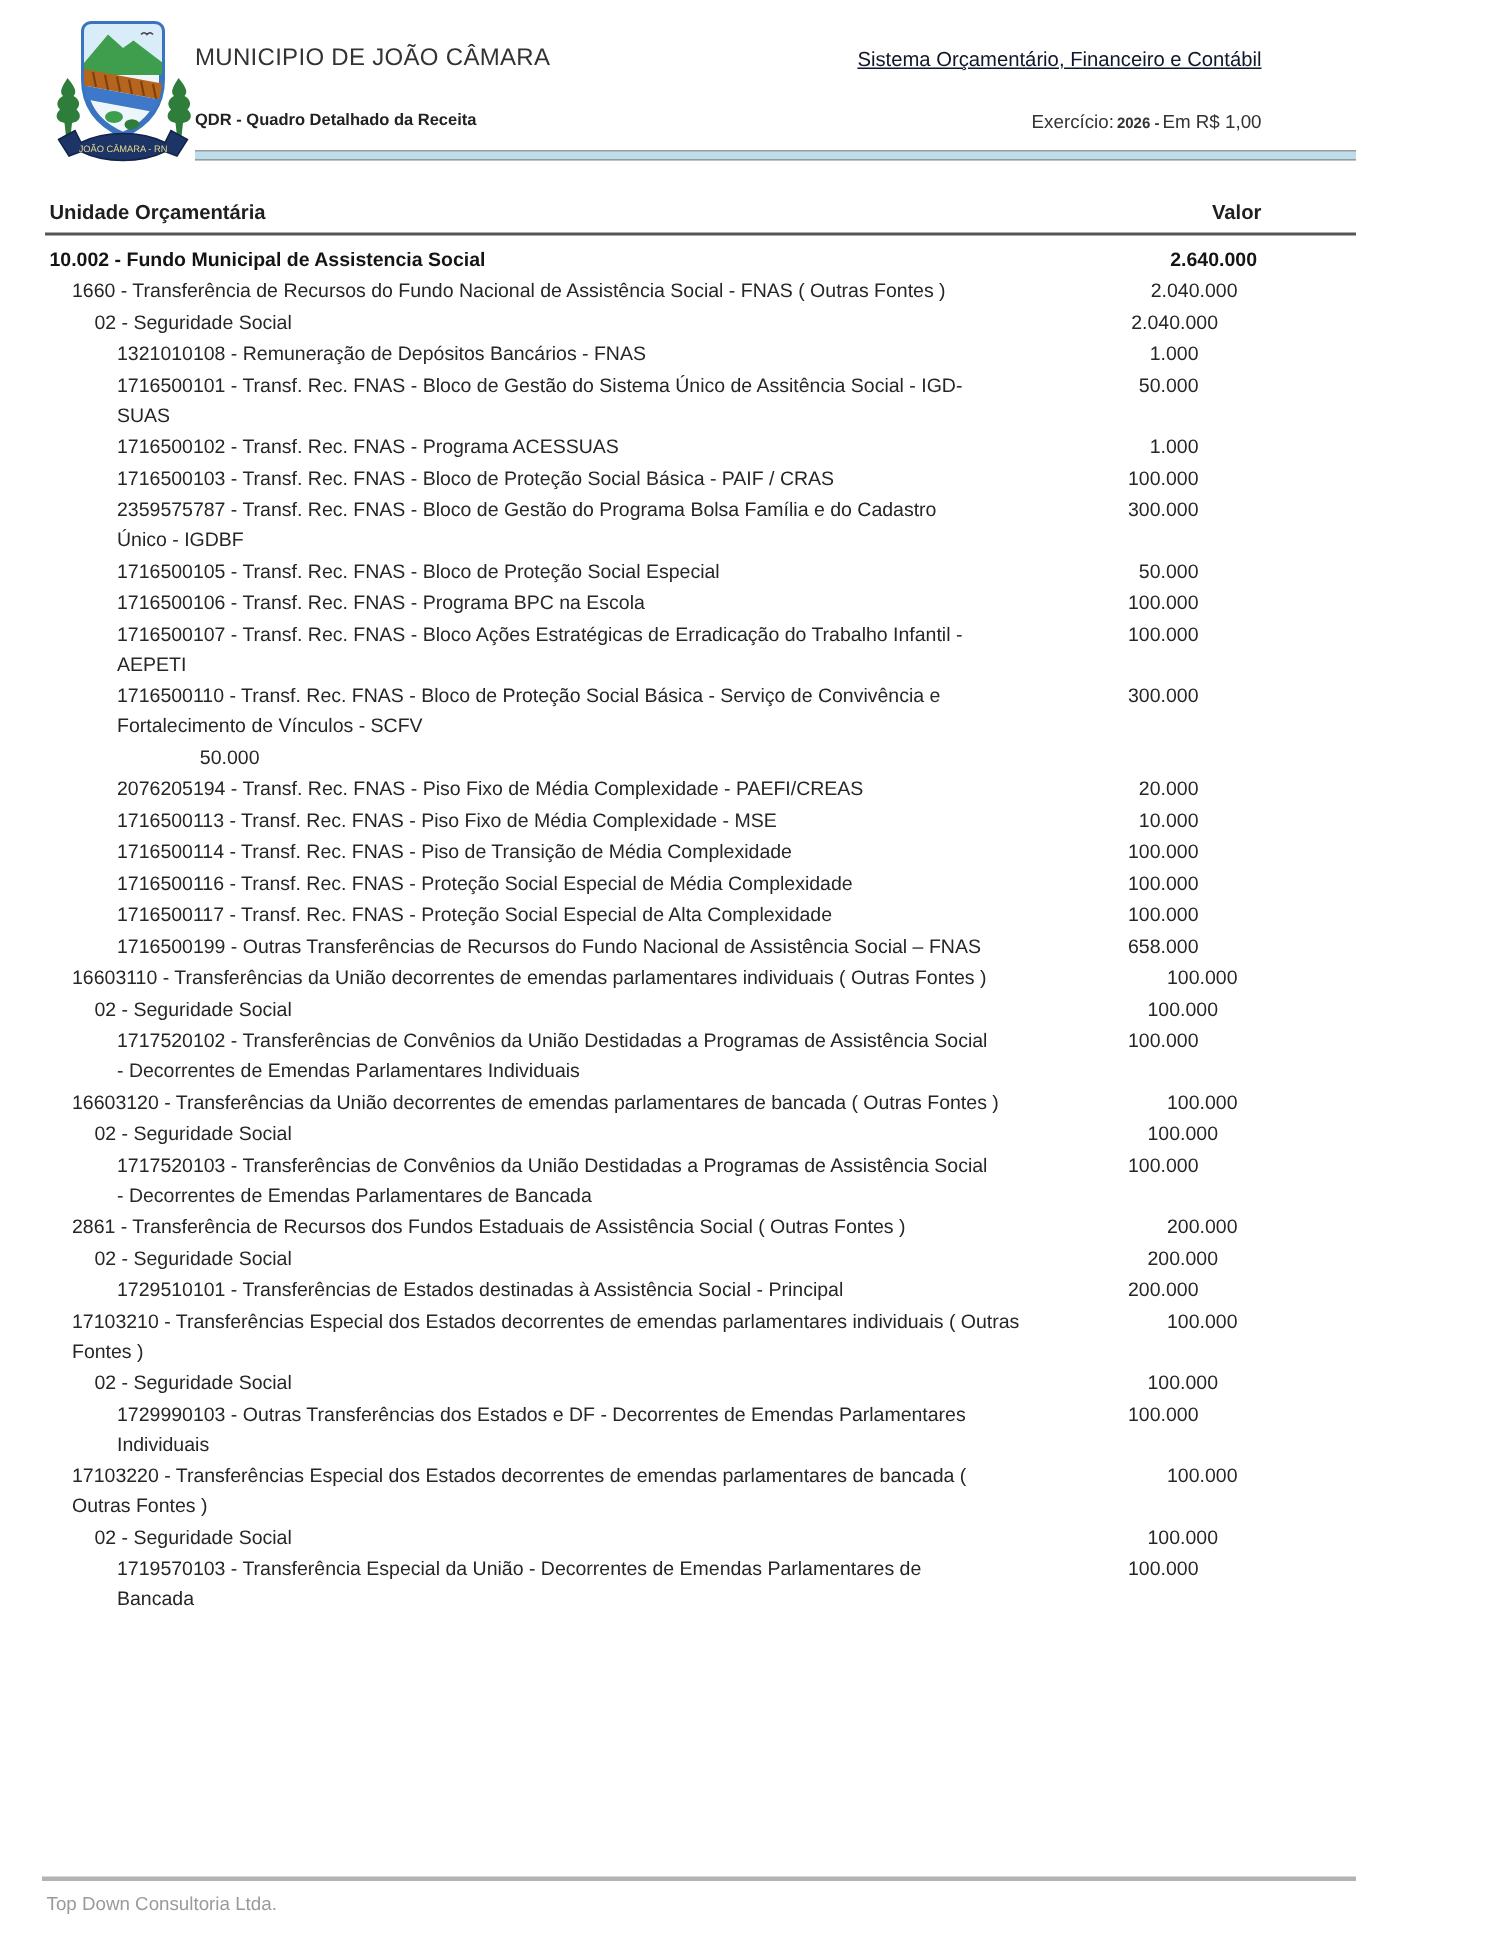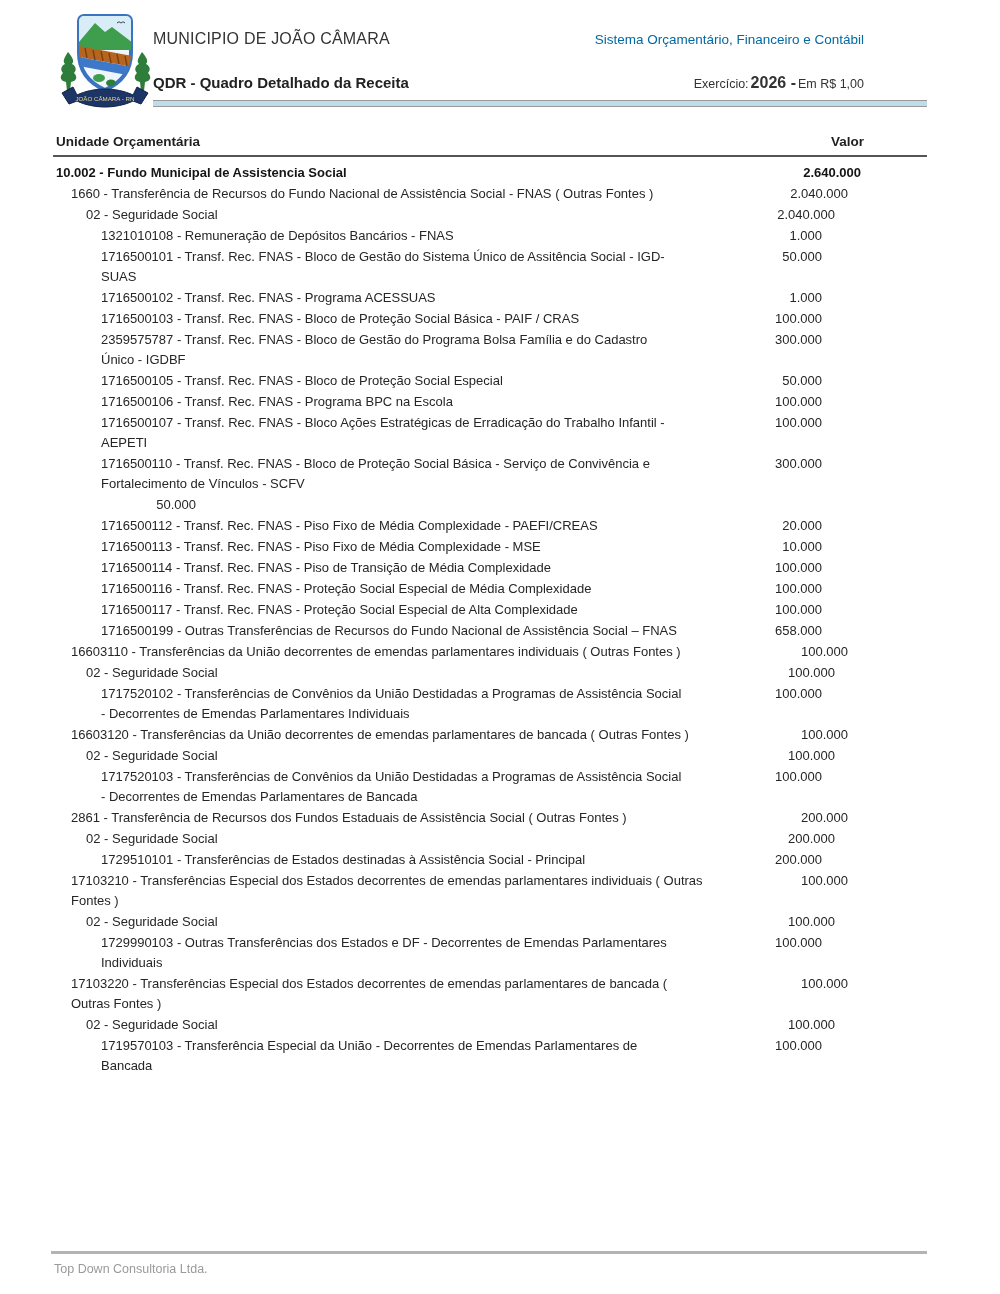--- a/index.html
+++ b/index.html
@@ -1,26 +1,26 @@
 <!DOCTYPE html>
 <html><head>
 <meta charset="utf-8">
 <style>
   html,body{margin:0;padding:0;background:#ffffff;}
   .page{
     position:relative;width:904px;height:1294px;background:#ffffff;
-    font-family:"Liberation Sans",sans-serif;color:#262626;overflow:hidden;margin-left:23px;
+    font-family:"Liberation Sans",sans-serif;color:#262626;overflow:hidden;
   }
   
   .logo{position:absolute;left:34px;top:10px;}
   .org-name{position:absolute;left:130px;top:30px;font-size:16px;letter-spacing:.2px;color:#333;}
-  .report-title{position:absolute;left:130px;top:74px;font-size:15px;font-weight:bold;color:#222;}
-  .system-name{position:absolute;top:32px;right:63px;font-size:13.5px;color:#0369a1;}
+  .report-title{position:absolute;left:130px;top:74px;font-size:11px;font-weight:bold;color:#222;}
+  .system-name{position:absolute;top:32px;right:63px;font-size:13.5px;color:#0f172a;text-decoration:underline;}
   .exercise{position:absolute;top:74px;right:63px;font-size:12.5px;color:#333;white-space:nowrap;}
-  .exercise .yr{font-weight:bold;font-size:16px;padding:0 2px;}
+  .exercise .yr{font-weight:bold;font-size:10px;padding:0 2px;}
   .header-bar{position:absolute;left:130px;top:100px;width:845px;height:5px;
     background:#bcdeeb;border-top:1px solid #9a9a9a;border-bottom:1px solid #9a9a9a;}
   
   .table-header{position:absolute;left:33px;right:63px;top:134px;display:flex;
     justify-content:space-between;font-size:13.5px;font-weight:bold;color:#1f1f1f;}
   .header-rule{position:absolute;left:30px;top:155px;width:908px;height:2px;background:#555;}
   .rows{position:absolute;left:33px;right:63px;top:162px;}
   .row{display:flex;align-items:flex-start;font-size:13px;line-height:20px;padding:.5px 0;color:#262626;}
   .row .t{flex:1 1 auto;}
   .row .v{flex:0 0 140px;text-align:right;white-space:nowrap;}
@@ -132,21 +132,21 @@
       <span class="v">100.000</span>
     </div>
       <div class="row lvl3">
       <span class="t">1716500110 - Transf. Rec. FNAS - Bloco de Proteção Social Básica - Serviço de Convivência e Fortalecimento de Vínculos - SCFV</span>
       <span class="v">300.000</span>
     </div>
       <div class="row lvl3">
       <span class="v">50.000</span>
     </div>
       <div class="row lvl3">
-      <span class="t">1716500112 - Transf. Rec. FNAS - Piso Fixo de Média Complexidade - PAEFI/CREAS</span>
+      <span class="t">2076205194 - Transf. Rec. FNAS - Piso Fixo de Média Complexidade - PAEFI/CREAS</span>
       <span class="v">20.000</span>
     </div>
       <div class="row lvl3">
       <span class="t">1716500113 - Transf. Rec. FNAS - Piso Fixo de Média Complexidade - MSE</span>
       <span class="v">10.000</span>
     </div>
       <div class="row lvl3">
       <span class="t">1716500114 - Transf. Rec. FNAS - Piso de Transição de Média Complexidade</span>
       <span class="v">100.000</span>
     </div>

